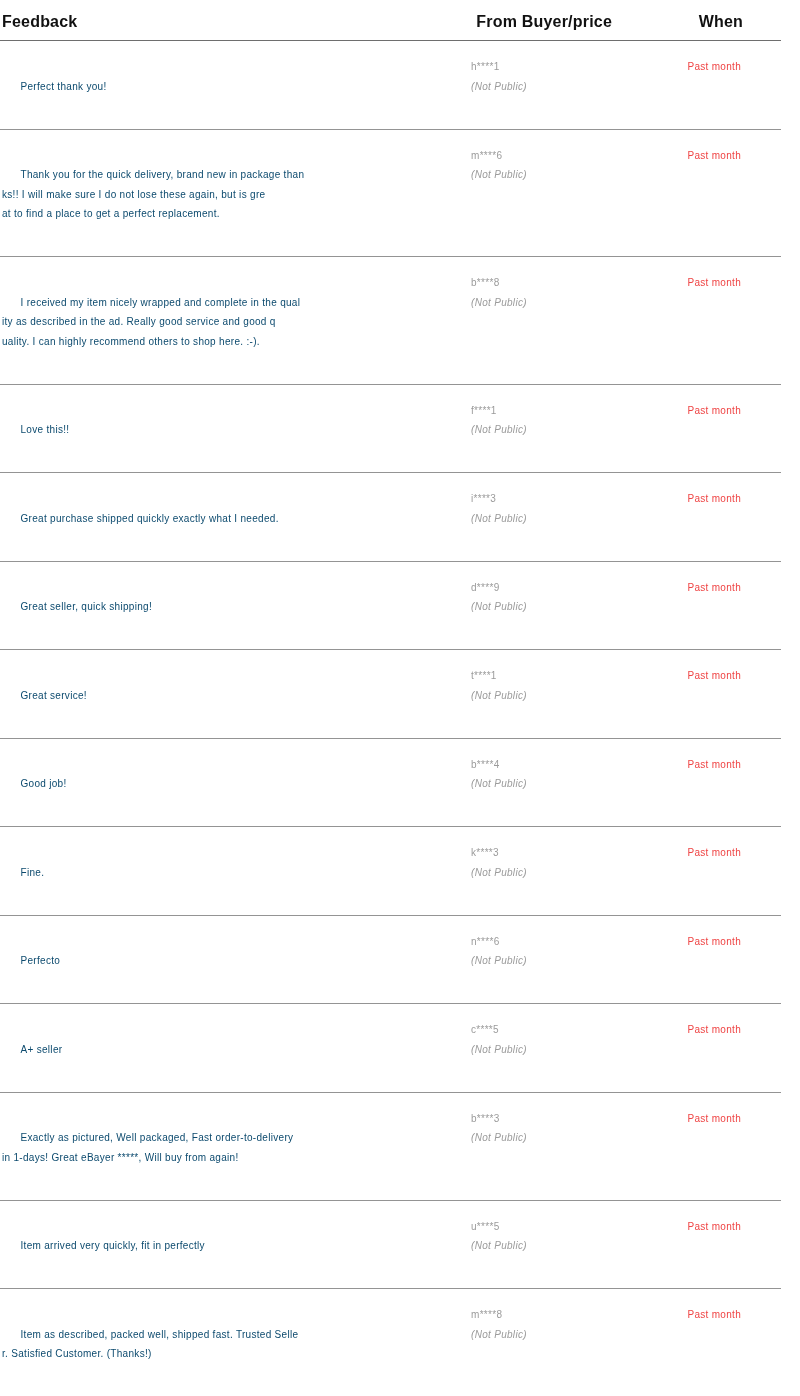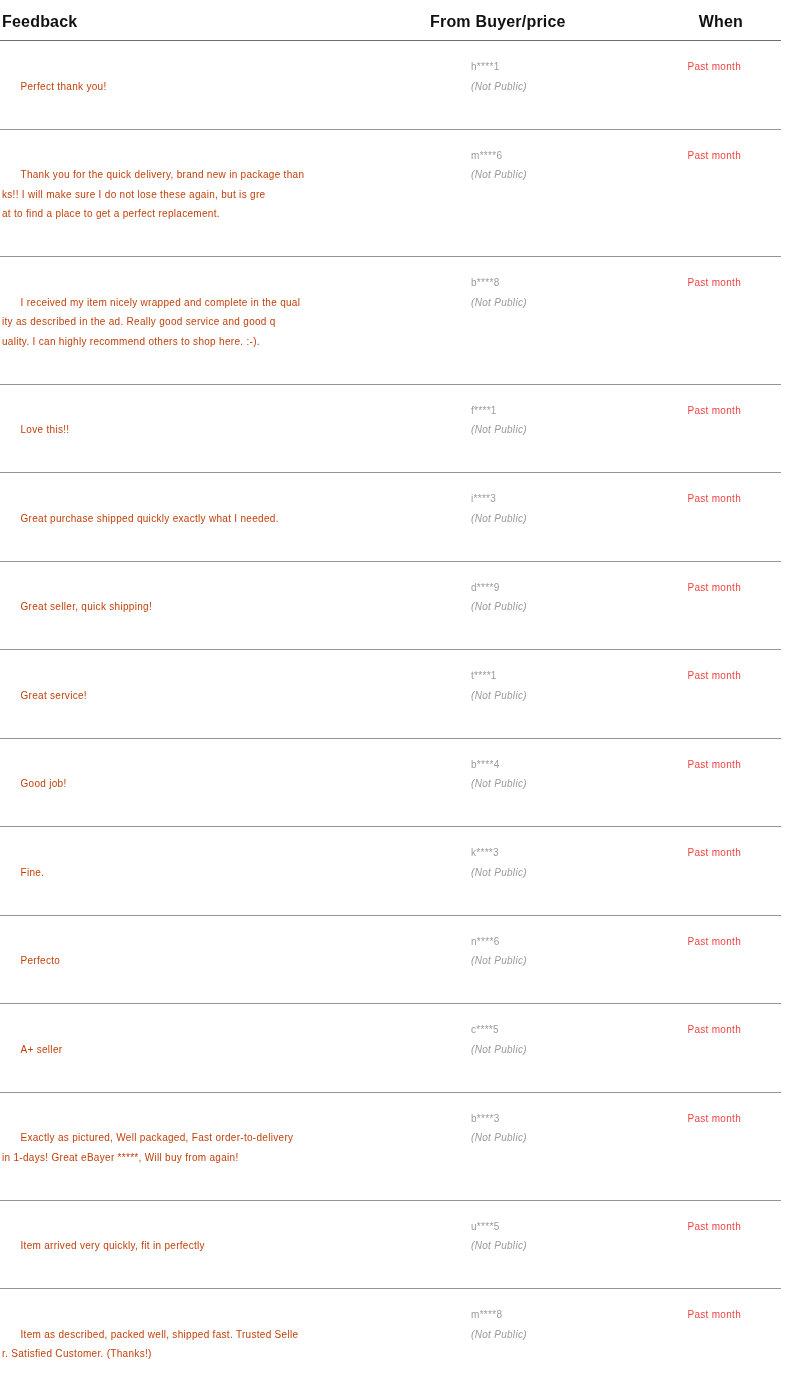--- a/index.html
+++ b/index.html
@@ -27,34 +27,34 @@
     font-size: 16px;
     font-weight: bold;
     color: #111111;
     letter-spacing: 0.2px;
     line-height: 20px;
     padding: 12px 0 8px 0;
     border-bottom: 1px solid #6e6e6e;
     white-space: nowrap;
   }
   th.h-feedback { text-align: left;  padding-left: 2px; }
-  th.h-buyer    { text-align: left; }
+  th.h-buyer    { text-align: right; }
   th.h-when     { text-align: right; padding-right: 38px; }
 
   td {
     vertical-align: top;
     font-size: 10px;
     line-height: 19.5px;
     letter-spacing: 0.3px;
     padding-top: 16px;
     padding-bottom: 13px;
     border-bottom: 1px solid #949494;
   }
   td.cell-feedback {
-    color: #c2410c;
+    color: #0c4a6e;
     padding-left: 2px;
     padding-right: 12px;
     white-space: pre-wrap;
   }
   td.cell-buyer {
     color: #9b9b9b;
     padding-left: 41px;
   }
   td.cell-buyer .not-public {
     margin-bottom: -19px; 

